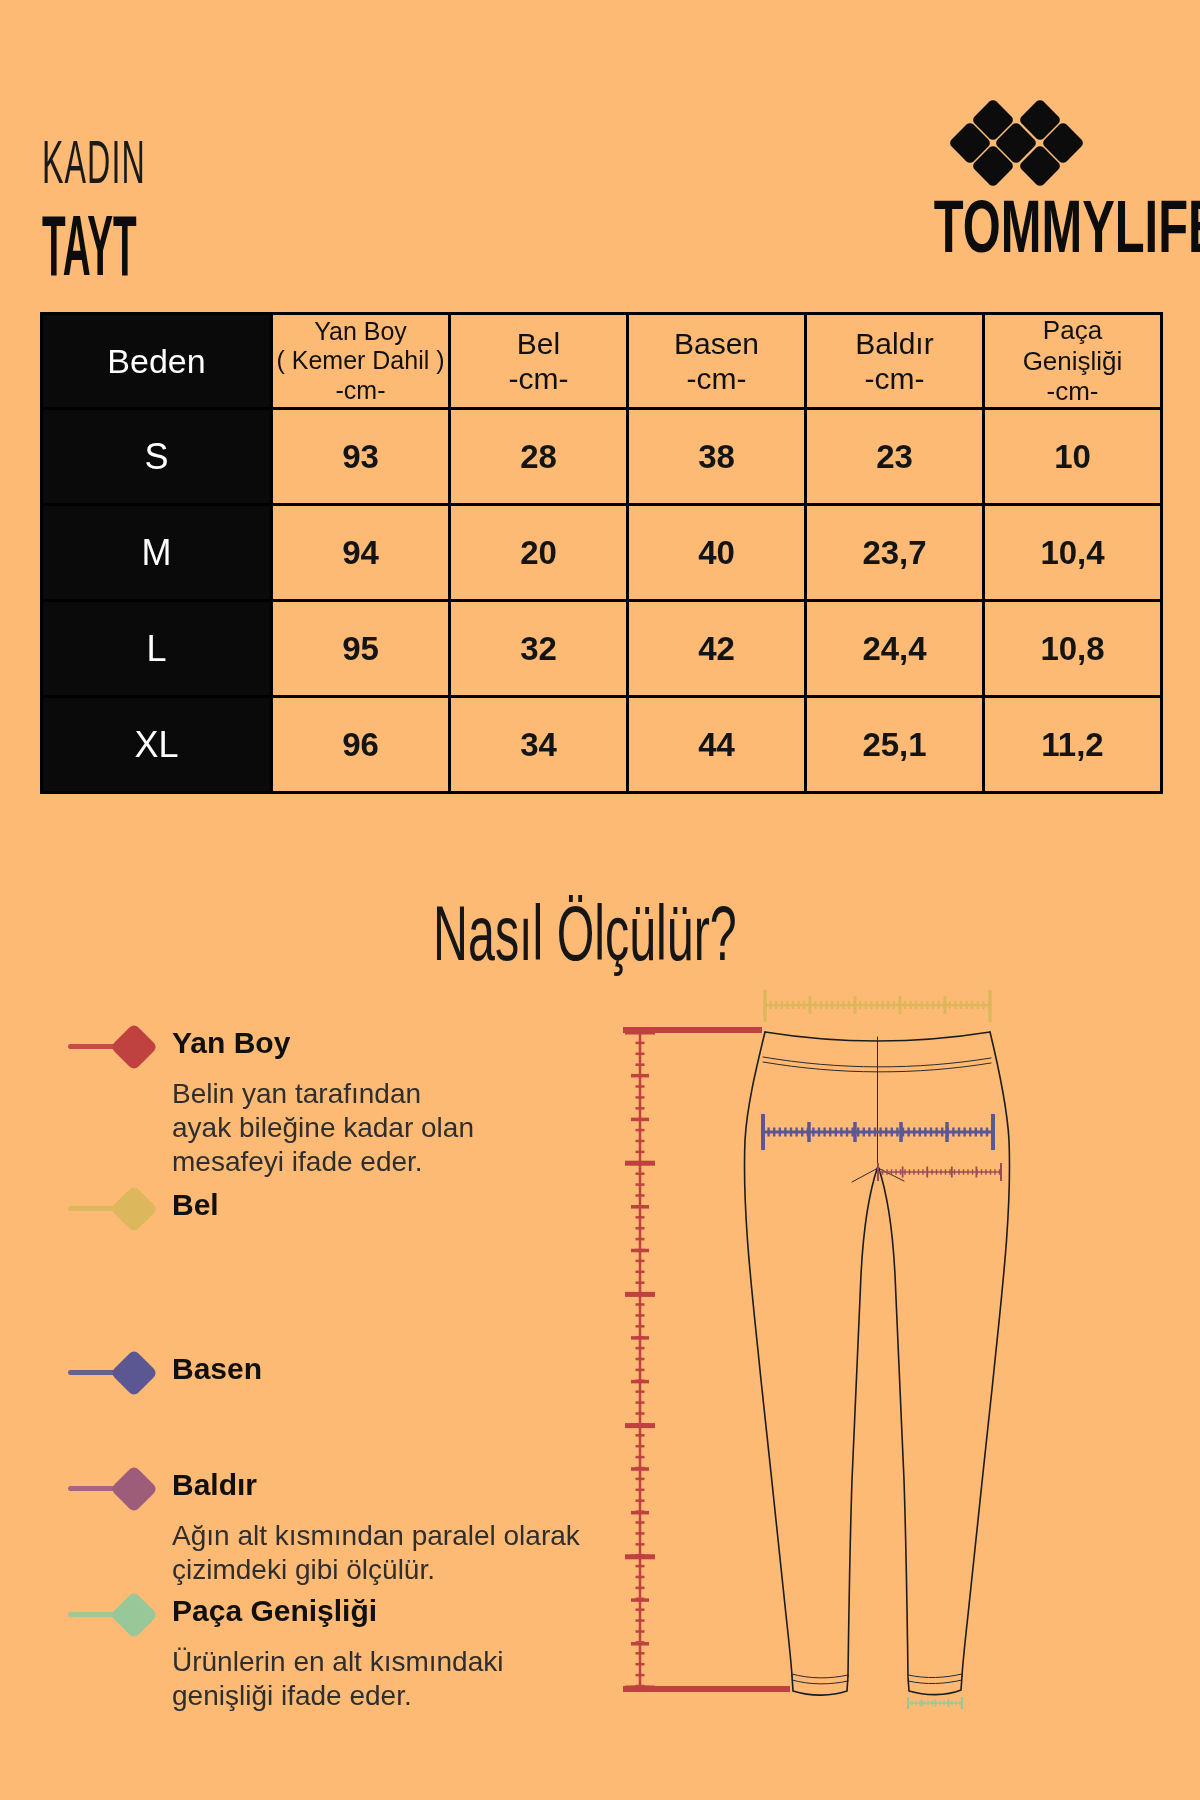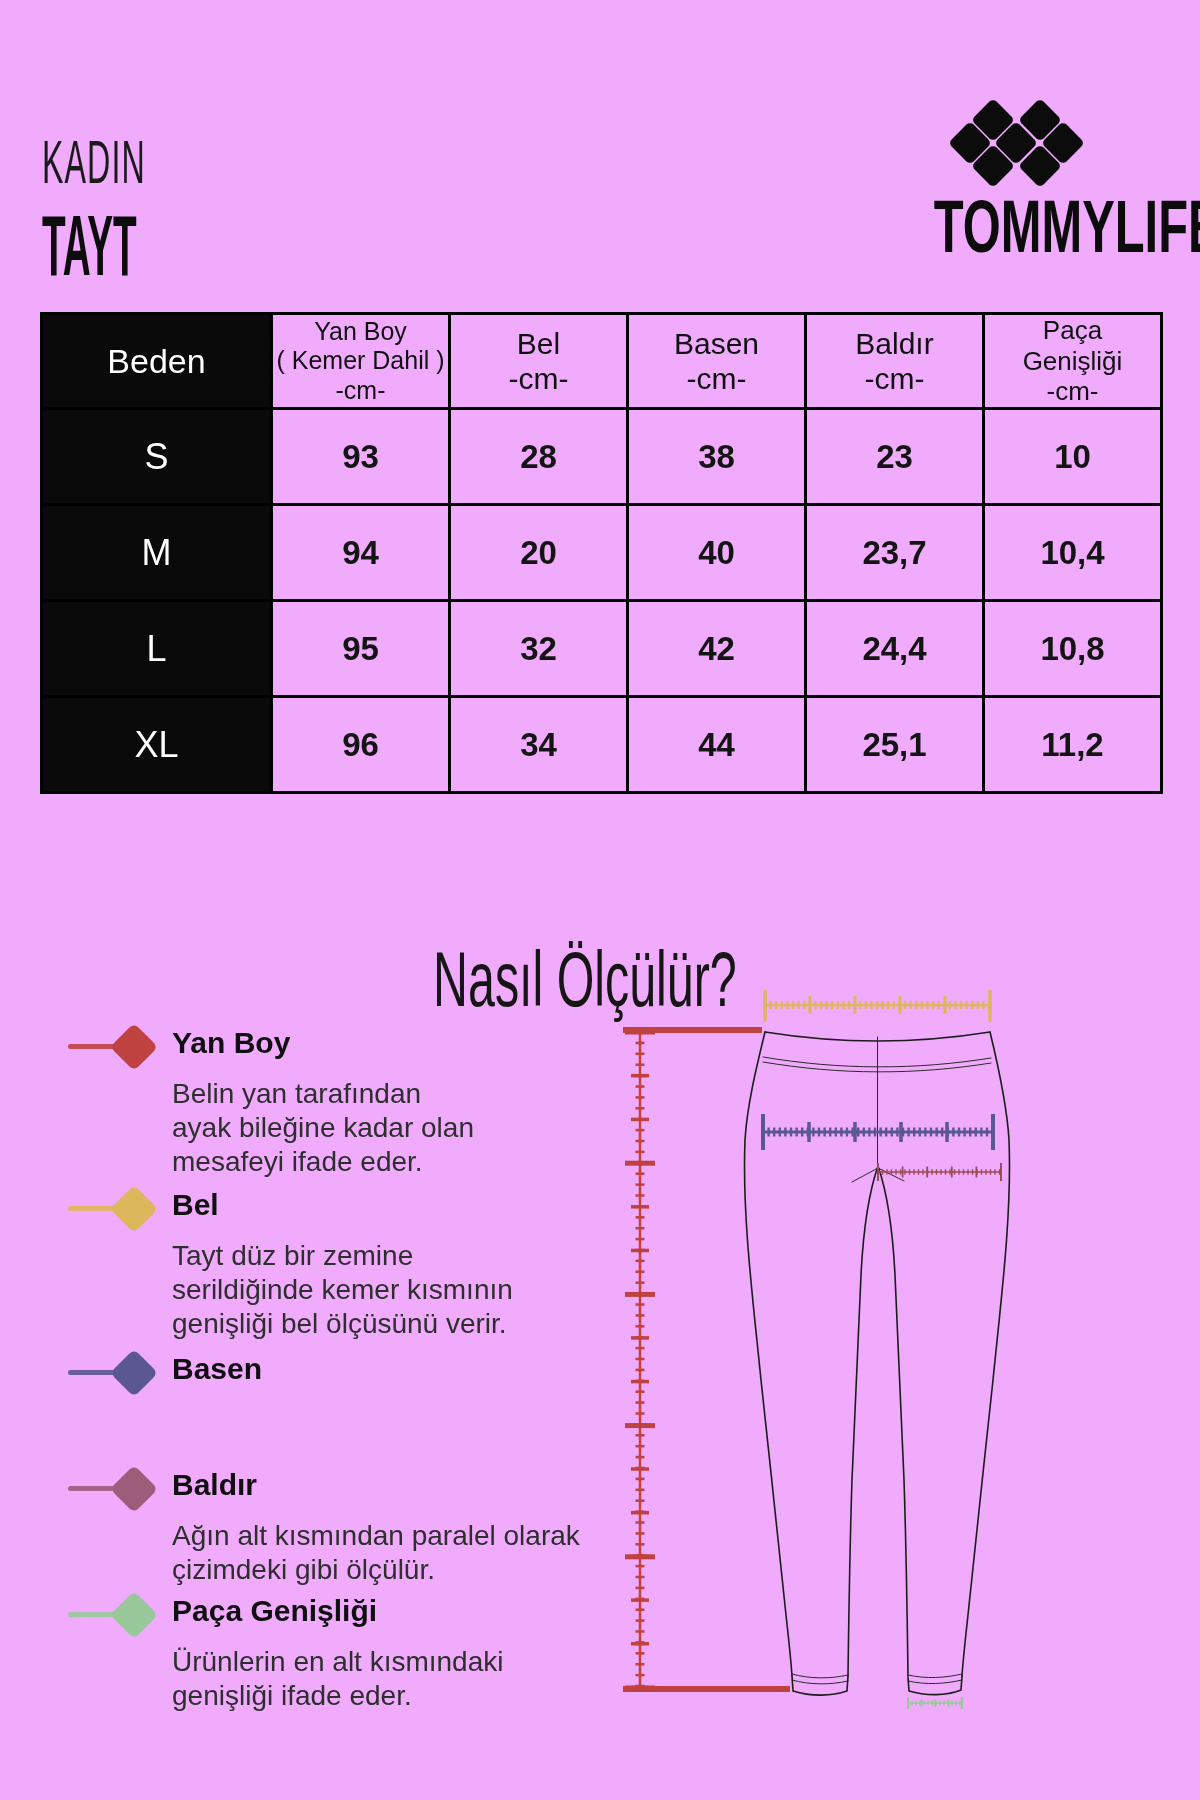--- a/index.html
+++ b/index.html
@@ -1,16 +1,16 @@
 <!DOCTYPE html>
 <html style="--yanboy: #bf4140; --bel: #ddb75c; --basen: #5a5793; --baldir: #9c5c7a; --baldir_ruler: #9a4b58; --paca: #98c89a; --table_header_bg: #0a0a0a; --table_border: #000000;"><head>
 <meta charset="utf-8">
 <style>
   html,body{margin:0;padding:0;background:#fff;}
-  .page{position:relative;width:1200px;height:1800px;background:#f0abfc;overflow:hidden;
+  .page{position:relative;width:1200px;height:1800px;background:#fdba74;overflow:hidden;
         font-family:"Liberation Sans", sans-serif;color:#111;}
 
   
   .kadin{position:absolute;left:42px;top:126px;font-size:62px;font-weight:300;
          letter-spacing:2px;transform:scaleX(0.52);transform-origin:left top;color:#1a1a1a;}
   .tayt{position:absolute;left:42px;top:196px;font-size:86px;font-weight:800;
         letter-spacing:0px;transform:scaleX(0.45);transform-origin:left top;color:#0c0c0c;}
 
   .logo{position:absolute;left:860px;top:98px;width:312px;text-align:center;}
   .logo svg{display:block;margin:0 auto;}
@@ -24,21 +24,21 @@
   .corner{font-size:34px;font-weight:400;}
   .hdr{font-weight:400;line-height:1.18;}
   .hdr-sm{font-size:25px;}
   .hdr-md{font-size:30px;}
   .hdr-pc{font-size:26px;margin-top:12px;}
   .size-label{font-size:36px;font-weight:400;}
   .size-value{font-size:33px;font-weight:700;color:#141414;}
   .pre{white-space:pre-line;}
 
   
-  .measure-title{position:absolute;top:934px;left:0;width:1170px;text-align:center;}
+  .measure-title{position:absolute;top:888px;left:0;width:1170px;text-align:center;}
   .measure-title span{display:inline-block;font-size:78px;font-weight:500;letter-spacing:0;
                       transform:scaleX(0.62);transform-origin:center top;color:#161616;}
 
   .legend-item{position:absolute;left:0;width:600px;}
   .marker{position:absolute;left:64px;top:2px;width:90px;height:38px;}
   .m-line{position:absolute;left:4px;top:16px;width:52px;height:5px;border-radius:3px;opacity:.9;}
   .m-diamond{position:absolute;left:53px;top:2px;width:34px;height:34px;border-radius:6px;
              transform:rotate(45deg);}
   .legend-text{margin-left:172px;}
   .legend-title{font-size:30px;font-weight:700;color:#101010;line-height:34px;}
@@ -156,23 +156,20 @@
     </div>
   </div>
 
   <div class="legend-item" style="top:1188px">
     <div class="marker">
       <span class="m-line c2-bg"></span>
         <span class="m-diamond c2-bg"></span>
     </div>
     <div class="legend-text">
       <div class="legend-title">Bel</div>
-      <div class="legend-desc pre">Tayt düz bir zemine
-serildiğinde kemer kısmının
-genişliği bel ölçüsünü verir.</div>
     </div>
   </div>
 
   <div class="legend-item" style="top:1352px">
     <div class="marker">
       <span class="m-line c3-bg"></span>
         <span class="m-diamond c3-bg"></span>
     </div>
     <div class="legend-text">
       <div class="legend-title">Basen</div>

